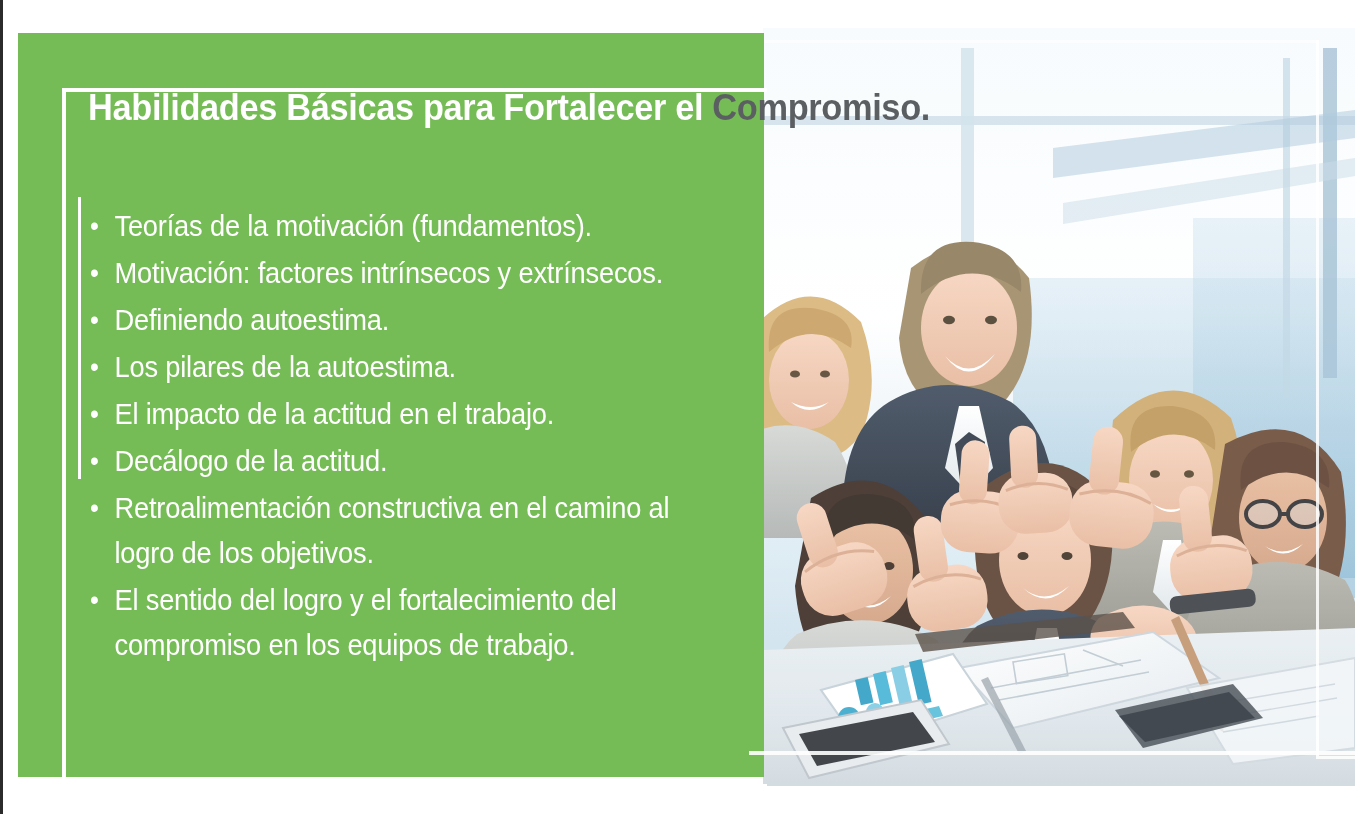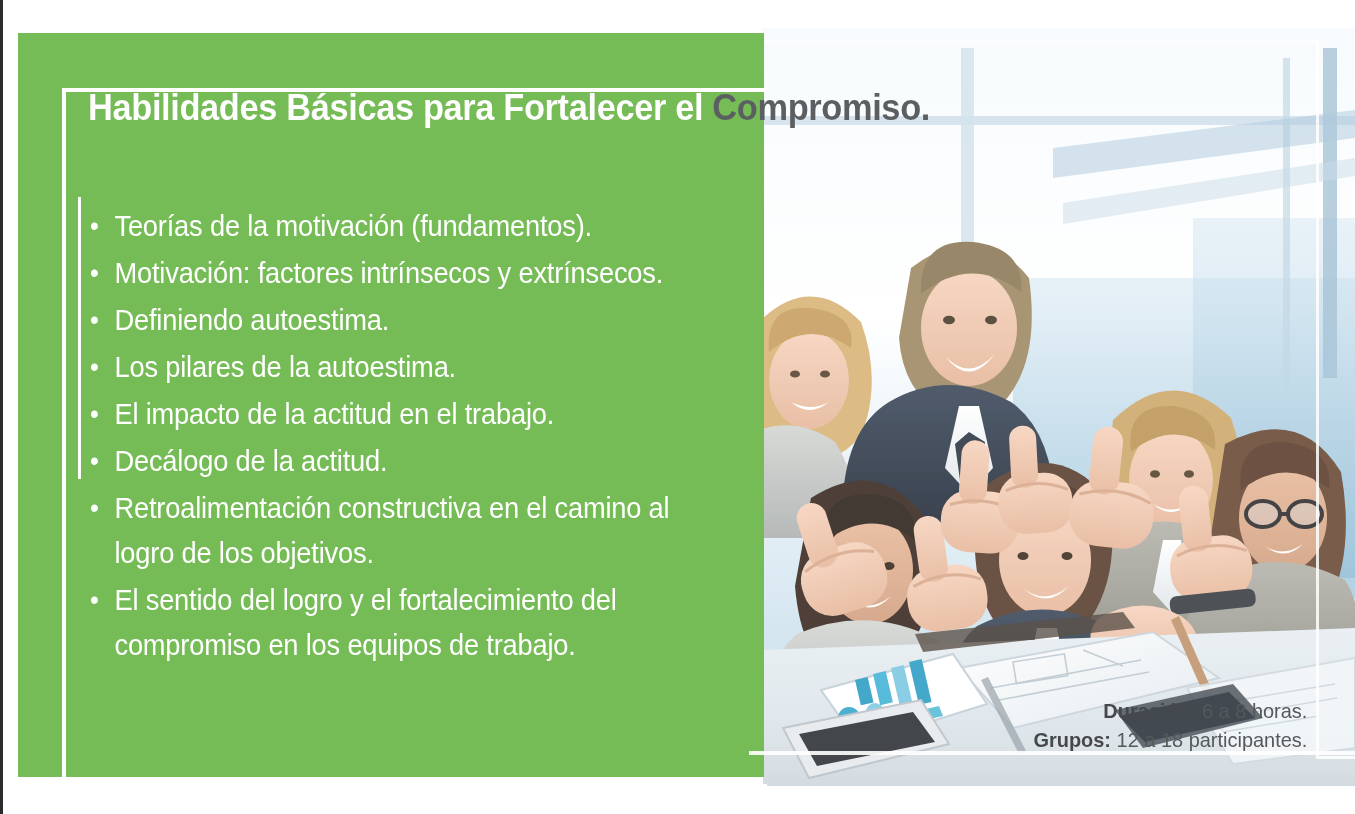--- a/index.html
+++ b/index.html
@@ -412,30 +412,20 @@
         <polygon points="356,688 466,664 492,690 382,714" fill="#2a3139" opacity="0.9"></polygon>
       </g>
 
       <rect x="0" y="0" width="592" height="758" fill="#ffffff" opacity="0.10"></rect>
     </svg>
   </div>
 
   <div class="photo-frame-top"></div>
   <div class="photo-frame"></div>
 
-  <div class="photo-info">
-    <div class="line">
-      <span class="lbl">Duración:</span>
-      <span class="val">6 a 8  horas.</span>
-    </div>
-    <div class="line">
-      <span class="lbl">Grupos:</span>
-      <span class="val">12  a 18 participantes.</span>
-    </div>
-  </div>
 
   <div class="green-panel">
     <div class="inner-frame"></div>
     <div class="accent-rule"></div>
   </div>
   <div class="inner-frame-bottom-ext"></div>
 
   <div class="title">Habilidades Básicas para Fortalecer el Compromiso.</div>
 
   <ul class="bullets">

